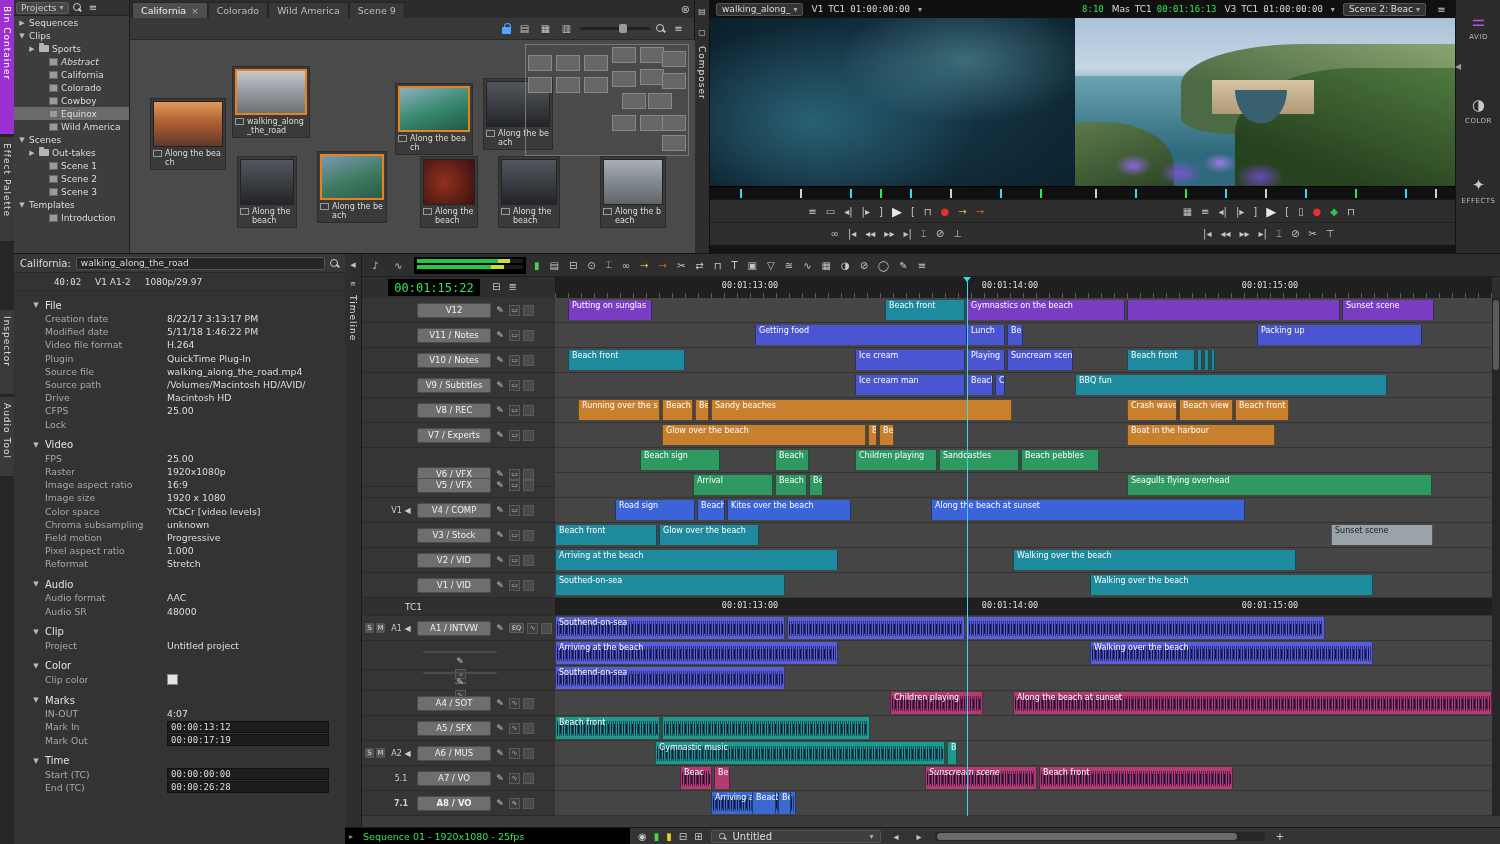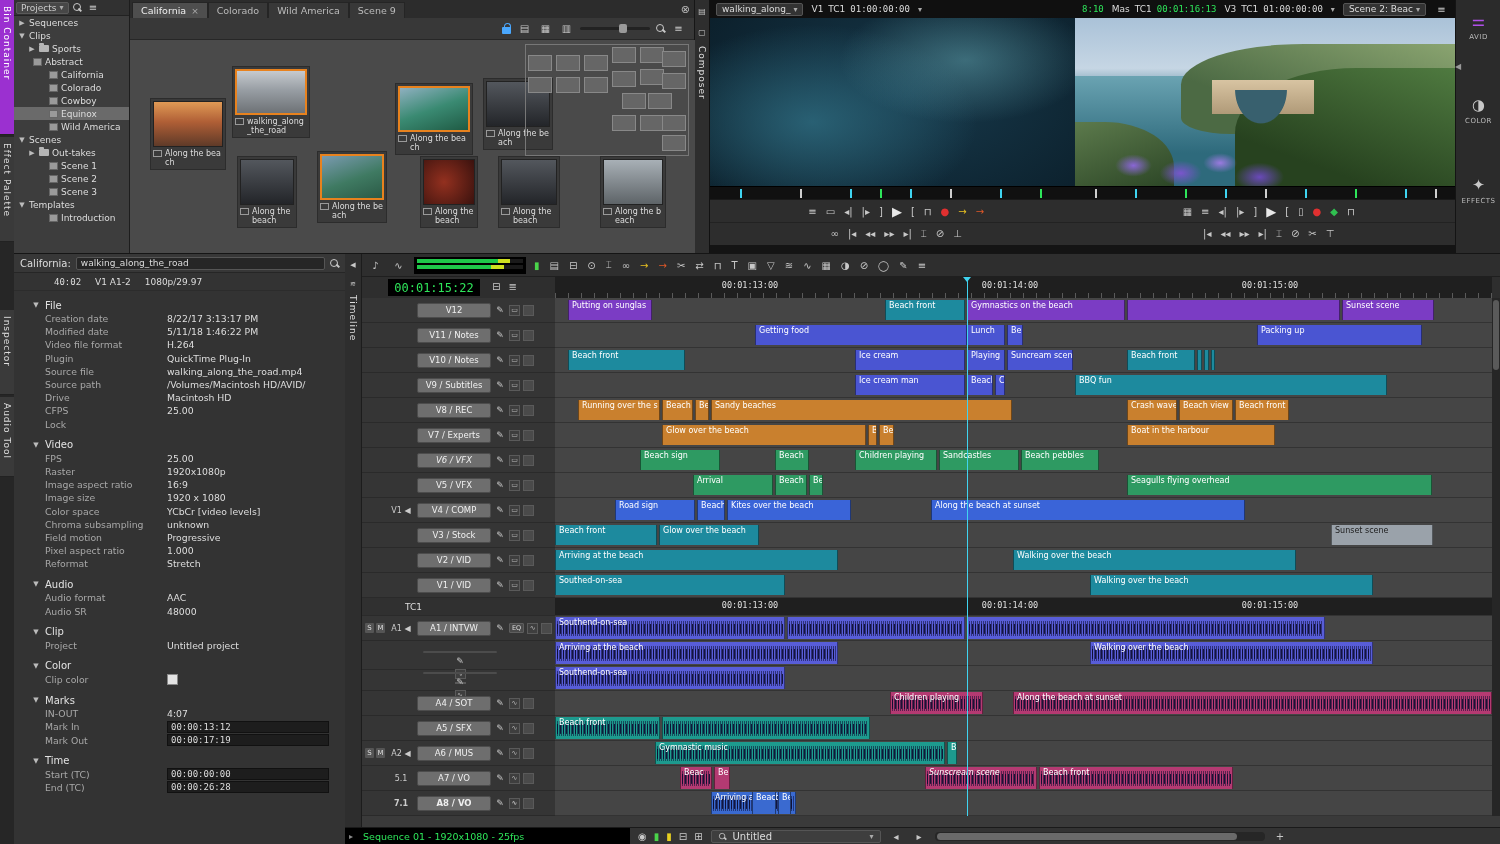--- a/index.html
+++ b/index.html
@@ -186,21 +186,21 @@
         </div>
         <div class="trow" style="padding-left: 4px;">
           <span class="tarrow">▼</span>
           <span>Clips</span>
         </div>
         <div class="trow" style="padding-left: 14px;">
           <span class="tarrow">▶</span>
           <span class="ficon"></span>
           <span>Sports</span>
         </div>
-        <div class="trow" style="padding-left: 8px;">
+        <div class="trow" style="padding-left: 24px; font-style: italic;">
           <span class="tarrow"></span>
           <span class="bicon"></span>
           <span>Abstract</span>
         </div>
         <div class="trow" style="padding-left: 24px;">
           <span class="tarrow"></span>
           <span class="bicon"></span>
           <span>California</span>
         </div>
         <div class="trow" style="padding-left: 24px;">
@@ -779,21 +779,21 @@
             <span class="mini lk"></span>
           </div>
           <div class="thr" style="top: 125px; height: 25px;">
             <span class="smwrap"></span>
             <span class="srcslot"></span>
             <span class="tbtn">V7 / Experts</span>
             <span class="pen">✎</span>
             <span class="mini">▭</span>
             <span class="mini lk"></span>
           </div>
-          <div class="thr" style="top: 150px; height: 25px; font-style: italic;">
+          <div class="thr" style="top: 164px; height: 25px;">
             <span class="smwrap"></span>
             <span class="srcslot"></span>
             <span class="tbtn">V6 / VFX</span>
             <span class="pen">✎</span>
             <span class="mini">▭</span>
             <span class="mini lk"></span>
           </div>
           <div class="thr" style="top: 175px; height: 25px;">
             <span class="smwrap"></span>
             <span class="srcslot"></span>

